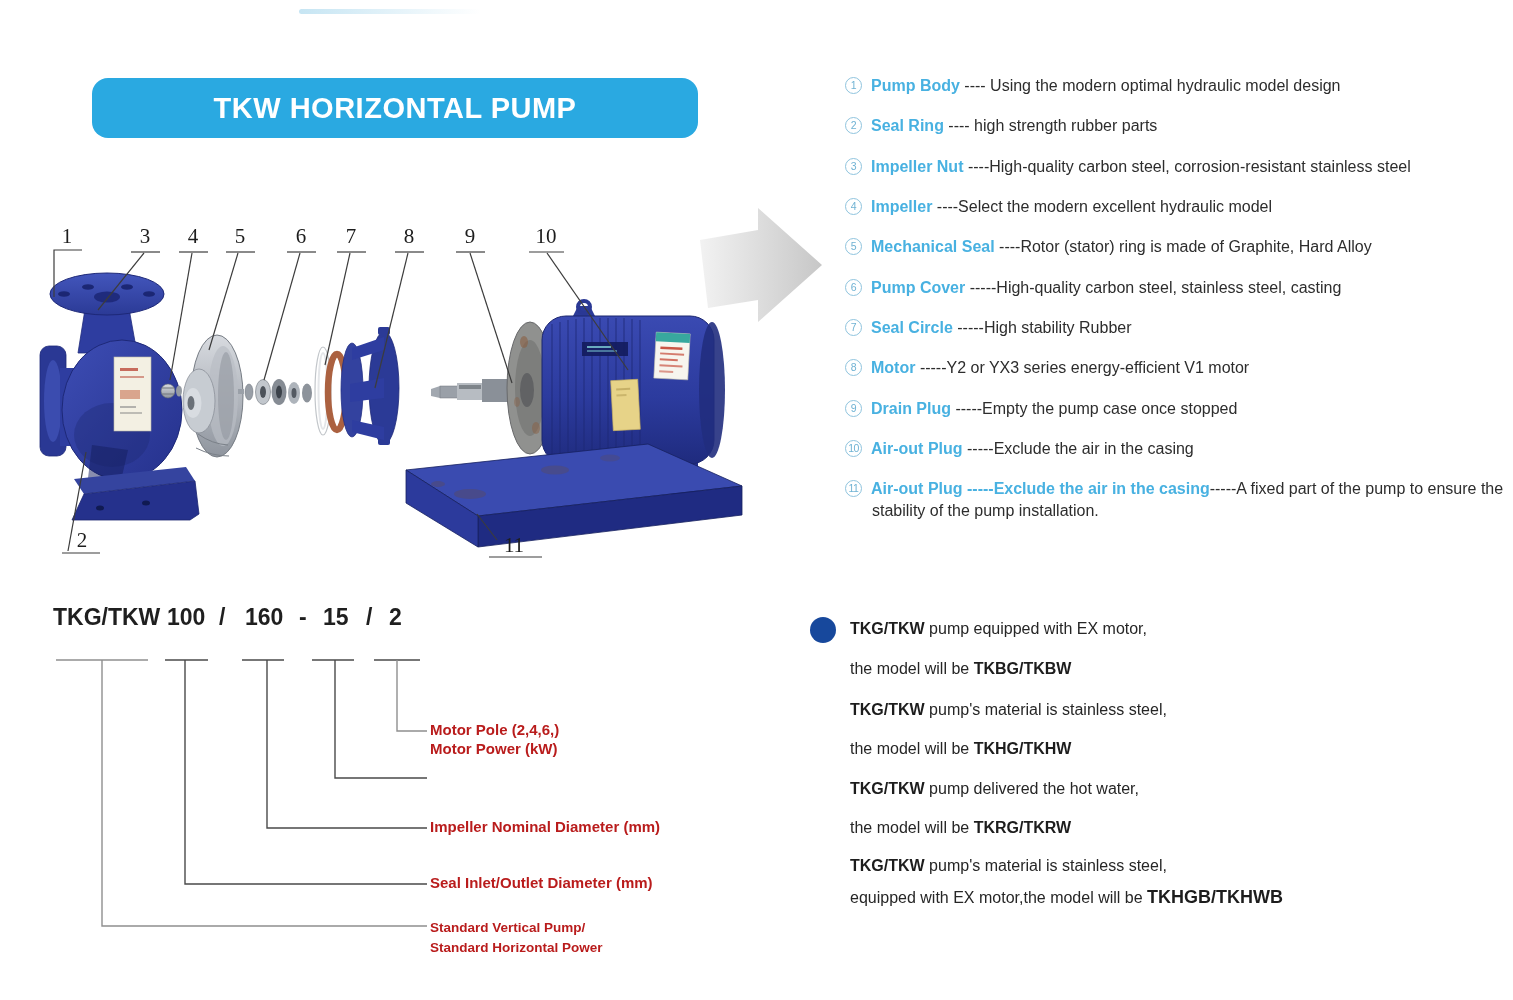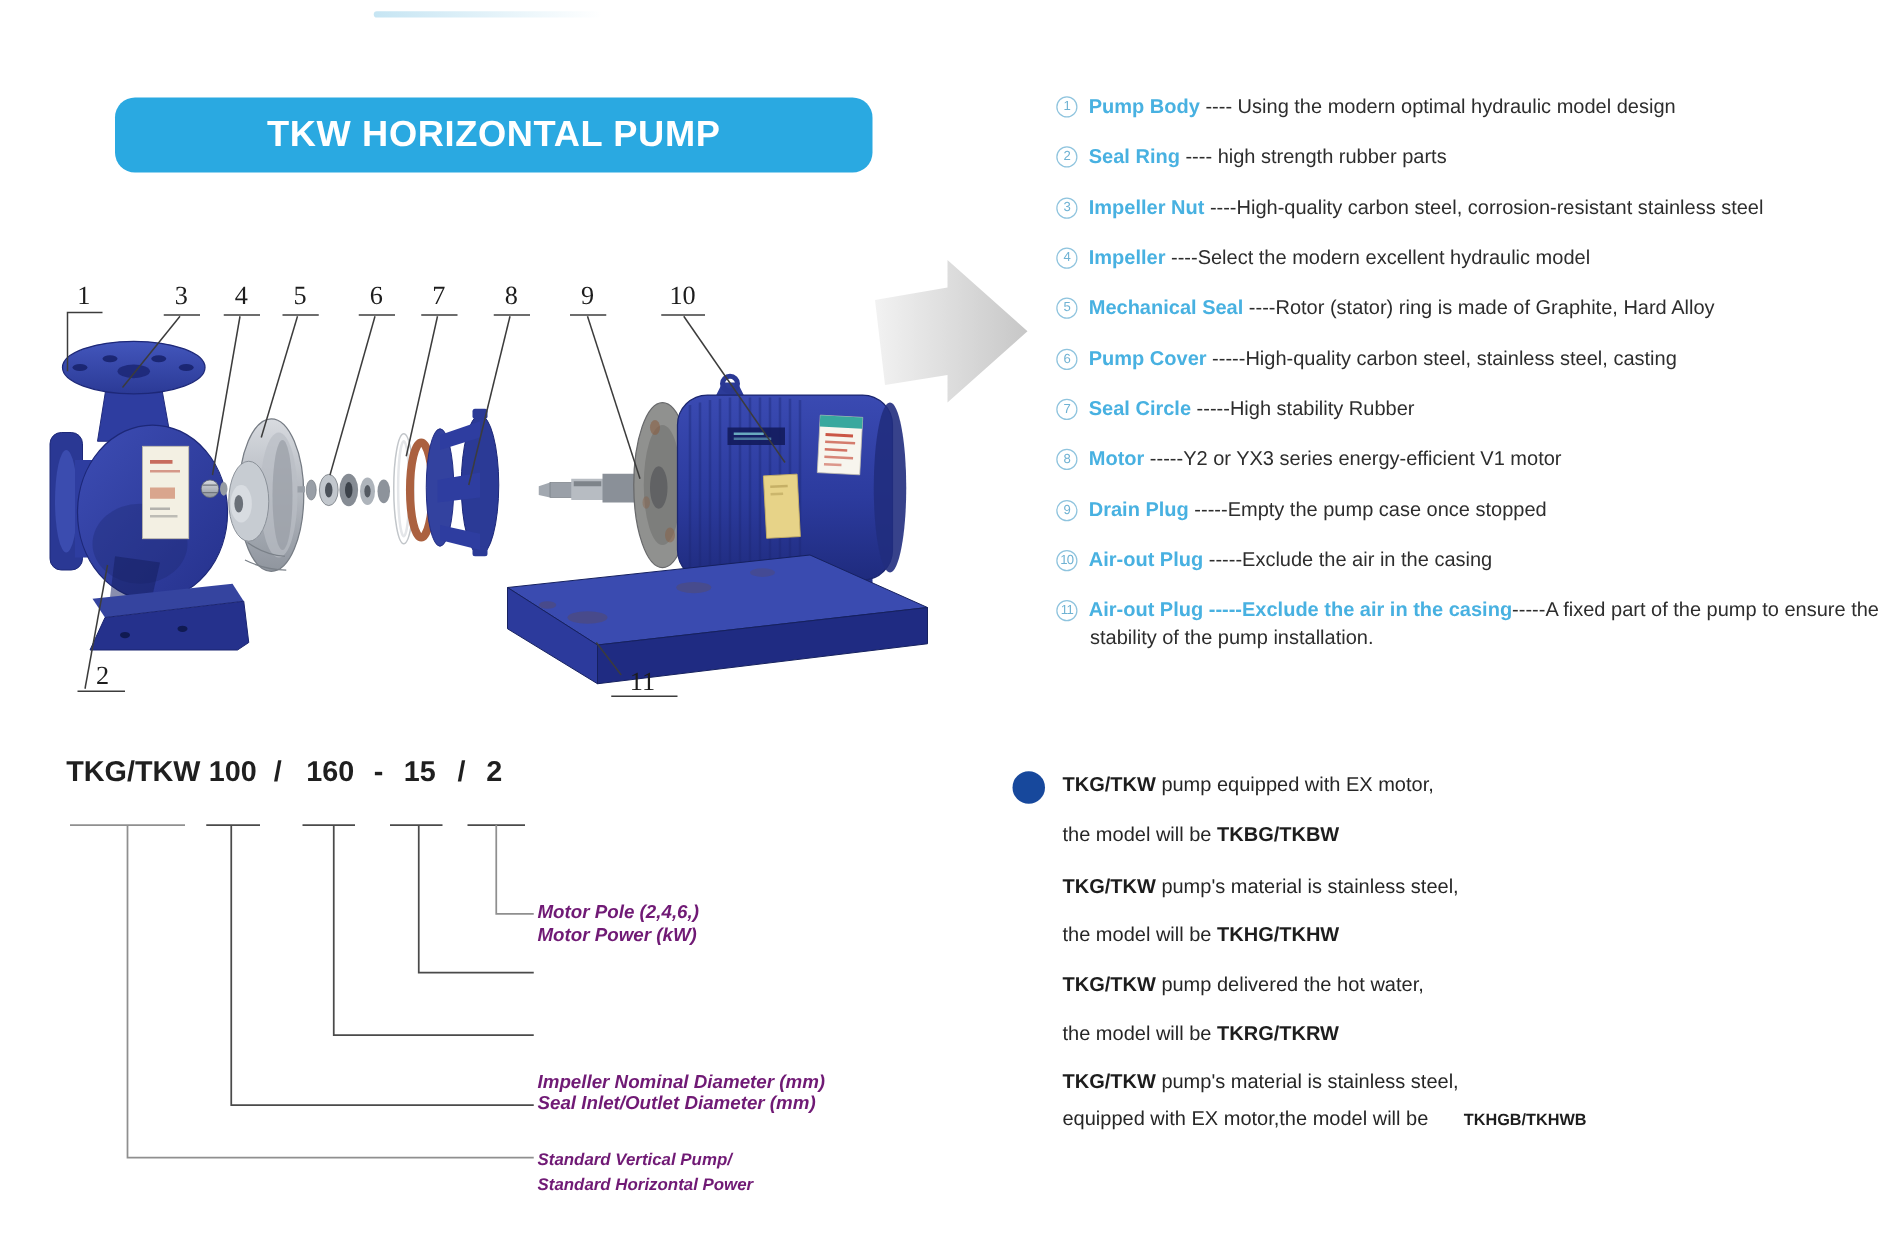--- a/index.html
+++ b/index.html
@@ -27,29 +27,29 @@
   .pitem.wrap{width:655px;}
   .pitem.wrap .pdesc{white-space:pre-wrap;}
   .pnum{display:inline-block;width:17px;height:17px;line-height:15px;border:1px solid #8fc4de;
         border-radius:50%;color:#6fb2d3;font-size:10.5px;text-align:center;margin-right:9px;
         vertical-align:2px;box-sizing:border-box;text-indent:0;letter-spacing:-.5px;}
   .pname{color:#48b1e1;font-weight:bold;}
 
   
   .model-part{position:absolute;font-weight:bold;font-size:23px;color:#1f1f1f;}
   .mlines{position:absolute;left:40px;top:650px;}
-  .mlabel{position:absolute;font-weight:bold;font-size:15px;color:#701a75;white-space:nowrap;font-style:italic;}
+  .mlabel{position:absolute;font-weight:bold;font-size:15px;color:#b91c1c;white-space:nowrap;}
   .mlabel.small{font-size:13.5px;line-height:20px;}
 
   
   .bullet{position:absolute;left:810px;top:617px;width:26px;height:26px;border-radius:50%;
           background:#17489c;}
   .vline{position:absolute;left:850px;font-size:16px;color:#262626;white-space:pre;}
   .vline b{font-weight:bold;color:#1d1d1d;}
-  .vline b.big{font-size:13px;margin-left:24px;}
+  .vline b.big{font-size:18px;}
 </style>
 </head>
 <body>
 
 <div class="canvas">
 
   <div class="top-dash"></div>
 
   <div class="banner">
     <span class="banner-text">TKW HORIZONTAL PUMP</span>
@@ -303,21 +303,21 @@
       <polyline points="102,660 102,926 427,926" stroke="#8f8f8f"></polyline>
       <polyline points="185,660 185,884 427,884"></polyline>
       <polyline points="267,660 267,828 427,828"></polyline>
       <polyline points="335,660 335,778 427,778"></polyline>
       <polyline points="397,660 397,731 427,731" stroke="#8f8f8f"></polyline>
     </g>
   </svg>
 
   <span class="mlabel" style="left:430px;top:721px">Motor Pole (2,4,6,)</span>
   <span class="mlabel" style="left:430px;top:740px">Motor Power  (kW)</span>
-  <span class="mlabel" style="left:430px;top:857px">Impeller Nominal Diameter (mm)</span>
+  <span class="mlabel" style="left:430px;top:818px">Impeller Nominal Diameter (mm)</span>
   <span class="mlabel" style="left:430px;top:874px">Seal Inlet/Outlet Diameter (mm)</span>
   <span class="mlabel small" style="left:430px;top:918px">Standard Vertical Pump/</span>
   <span class="mlabel small" style="left:430px;top:938px">Standard  Horizontal Power</span>
 
   <div>
     <div class="bullet"></div>
     <div class="vline" style="top:620px"><span></span><b>TKG/TKW</b><span> pump equipped with EX motor,</span></div>
     <div class="vline" style="top:660px"><span>the model will be </span><b>TKBG/TKBW</b><span></span></div>
     <div class="vline" style="top:701px"><span></span><b>TKG/TKW</b><span> pump's material is stainless steel,</span></div>
     <div class="vline" style="top:740px"><span>the model will be </span><b>TKHG/TKHW</b><span></span></div>

